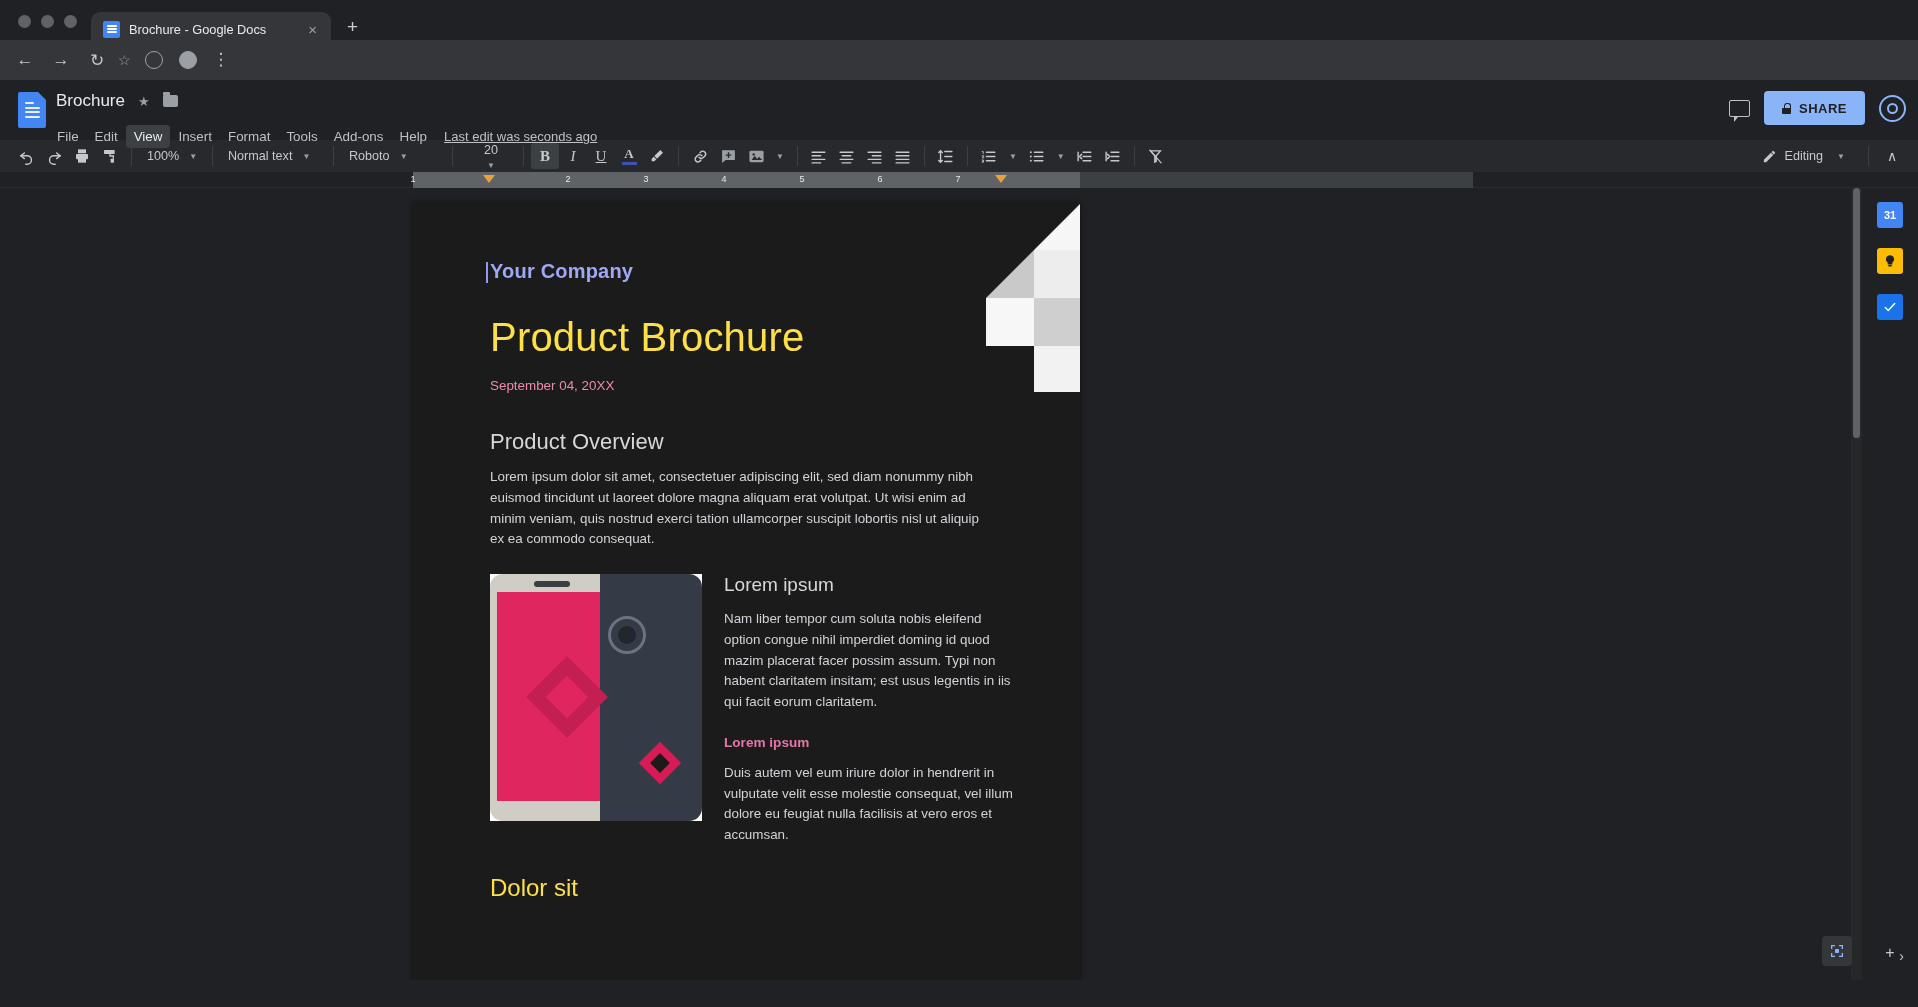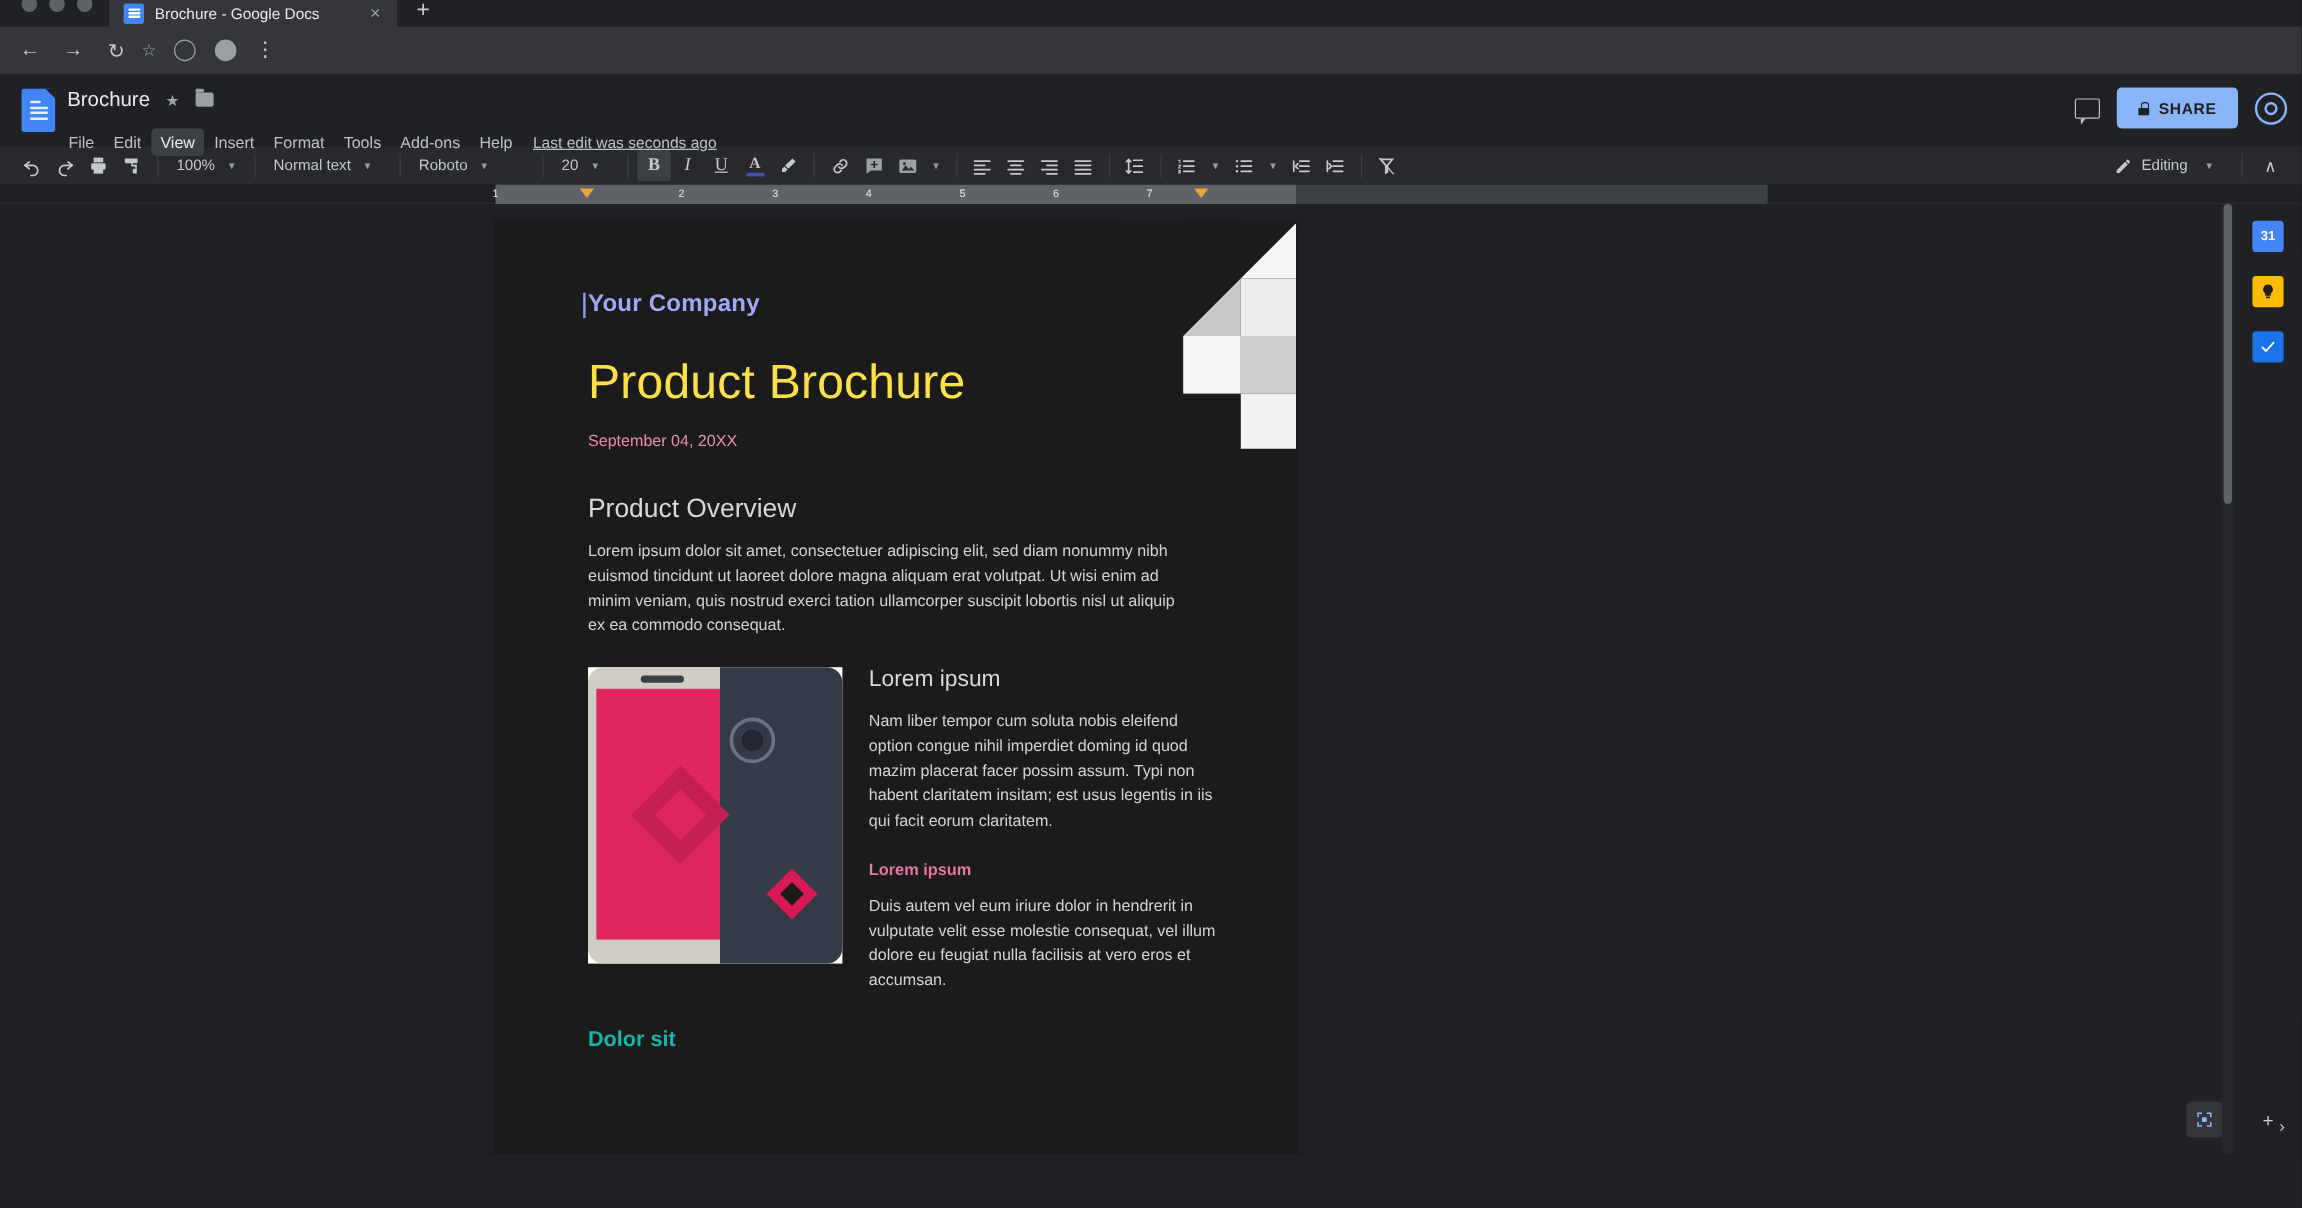--- a/index.html
+++ b/index.html
@@ -5,21 +5,21 @@
   * { box-sizing: border-box; margin: 0; padding: 0; }
   html, body {
     width: 1918px; height: 1007px;
     background: #202124;
     font-family: "Liberation Sans", sans-serif;
     overflow: hidden;
   }
 
   
   .tabstrip {
-    height: 22px; background: #202124;
+    height: 40px; background: #202124;
     display: flex; align-items: flex-end; padding-left: 8px;
     position: relative;
   }
   .traffic { display: flex; align-items: center; gap: 10px; padding: 0 14px 12px 10px; }
   .dot { width: 13px; height: 13px; border-radius: 50%; background: #5f6368; }
   .tab {
     height: 34px; min-width: 240px; background: #35363a;
     border-radius: 9px 9px 0 0; display: flex; align-items: center;
     gap: 9px; padding: 0 10px 0 12px; position: relative; top: 6px;
   }
@@ -112,21 +112,21 @@
   .tb { display: flex; align-items: center; justify-content: center; height: 26px; min-width: 28px;
         color: #c5c8cc; font-size: 14px; border-radius: 3px; }
   .tb.pressed { background: #3c4043; }
   .sep { width: 1px; height: 20px; background: #3c4043; margin: 0 7px; }
   .combo { display: flex; align-items: center; height: 26px; border-radius: 3px; padding: 0 2px 0 8px; gap: 4px; }
   .combo-label { color: #c5c8cc; font-size: 12.6px; white-space: nowrap; }
   .caret { color: #9aa0a6; font-size: 8px; padding: 0 6px; }
   .combo.zoom { width: 66px; }
   .combo.style { width: 106px; }
   .combo.font { width: 104px; }
-  .combo.size { width: 56px; }
+  .combo.size { width: 56px; flex-direction: column; }
   .b-bold { font-weight: 700; font-family: "Liberation Serif", serif; font-size: 15px; }
   .b-ital { font-style: italic; font-family: "Liberation Serif", serif; font-size: 15px; }
   .b-und  { text-decoration: underline; font-family: "Liberation Serif", serif; font-size: 15px; }
   .textcolor { display:flex; flex-direction:column; align-items:center; gap:2px; padding:0 2px;}
   .textcolor .glyph { font-size: 13px; color:#c5c8cc; line-height: 12px; }
   .textcolor .bar { width: 15px; height: 3px; background: #3f51b5; }
   .toolbar-right { margin-left: auto; display: flex; align-items: center; gap: 2px; }
   .mode-btn { display:flex; align-items:center; gap:8px; height:26px; padding:0 8px; border-radius:3px; }
   .mode-label { color:#c5c8cc; font-size:12.6px; }
   svg { display: block; }
@@ -165,21 +165,21 @@
   .ph-notch { position:absolute; left: 44px; top: 7px; width: 36px; height: 6px; border-radius:3px; background:#3a3f46; }
   .diamond { position: absolute; background:#c81e55; transform: rotate(45deg); }
   .d-outer { left: 48px; top: 94px; width: 58px; height: 58px; background:#c41f53; }
   .d-inner { left: 62px; top: 108px; width: 30px; height: 30px; background:#e0265e; }
   .d-small { left: 155px; top: 174px; width: 30px; height: 30px; background:#d81b56; }
   .d-small-in { left: 163px; top: 182px; width: 14px; height: 14px; background:#1b1b1b; }
   .col-r { flex: 1; }
   .sub-h { font-size: 19px; color: #d6d8db; }
   .col-p { margin-top: 13px; color: #d0d3d7; font-size: 13.4px; line-height: 1.55; }
   .pink-h { margin-top: 22px; color: #e477a4; font-size: 13.6px; font-weight: 700; }
-  .dolor { margin-top: 28px; font-size: 18px; color: #14b8a6; font-weight: bold; }
+  .dolor { margin-top: 28px; font-size: 24px; color: #fde047; }
 
   
   .right-rail { position: absolute; right: 0; top: 0; width: 56px; height: 100%; background: #202124;
     display:flex; flex-direction:column; align-items:center; padding-top: 14px; gap: 20px; }
   .rail-ic { width: 26px; height: 26px; border-radius: 3px; display:flex; align-items:center;
              justify-content:center; font-size: 11px; font-weight:700; color:#fff; }
   .rail-cal { background:#4285f4; }
   .rail-keep { background:#fbbc04; color:#202124; }
   .rail-tasks { background:#1a73e8; }
   .rail-plus { position:absolute; bottom: 18px; left: 50%; transform: translateX(-50%);

